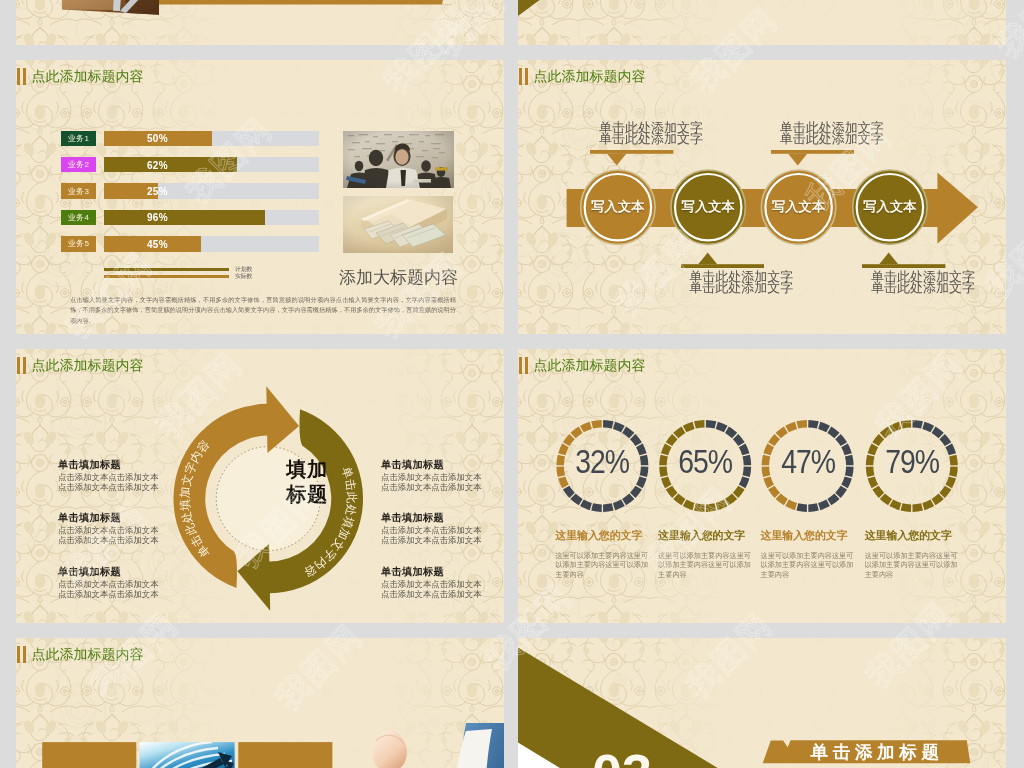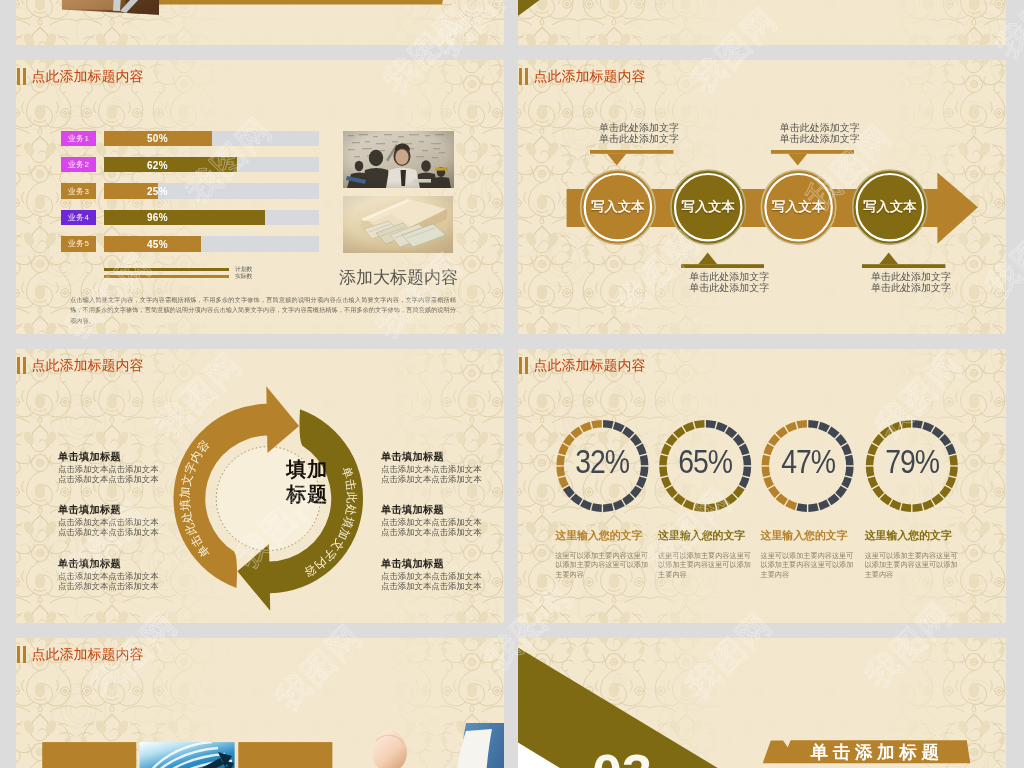--- a/index.html
+++ b/index.html
@@ -8,38 +8,38 @@
        font-family:"Liberation Sans",sans-serif;}
   .page{position:relative;width:1024px;height:768px;}
   .slide{position:absolute;width:488px;height:274px;overflow:hidden;background:#f3e8ce;}
   .r1{top:-229px;} .r2{top:60px;} .r3{top:349px;} .r4{top:638px;}
   .c1{left:16px;} .c2{left:518px;}
   .pat{position:absolute;top:0;left:0;width:488px;height:274px;opacity:1;}
 
   .title{position:absolute;left:1.1px;top:7.9px;height:16.7px;display:flex;align-items:center;}
   .title i{display:block;width:3.2px;height:16.7px;background:#b5812a;}
   .title i+i{margin-left:2.7px;margin-right:5.3px;}
-  .title span{font-size:14.0px;color:#c2410c;line-height:16.7px;white-space:nowrap;}
+  .title span{font-size:14.0px;color:#4d7c0f;line-height:16.7px;white-space:nowrap;}
 
   .barrow{position:absolute;left:0;height:15.5px;}
   .barlab{position:absolute;left:45px;top:0;width:35px;height:15.5px;display:flex;align-items:center;
           justify-content:center;font-size:8px;color:#fbf3e0;letter-spacing:.4px;}
   .bartrack{position:absolute;left:88px;top:0;width:215px;height:15.5px;background:#d8d9dd;}
   .barfill{position:absolute;left:0;top:0;height:15.5px;}
   .barfill b{position:absolute;left:11px;top:50%;transform:translateY(-50%);
              font-size:10px;color:#fff;letter-spacing:.3px;font-weight:bold;margin-left:32px;}
   .legbar{position:absolute;left:88px;width:125px;height:3px;}
   .leglab{position:absolute;left:219px;font-size:5.8px;color:#5b5a55;}
   .bigtitle{position:absolute;font-size:17px;color:#56544d;letter-spacing:0;white-space:nowrap;}
   .bodytxt{position:absolute;font-size:6.2px;line-height:10.4px;color:#6b6559;letter-spacing:0px;text-align:justify;}
 
-  .cap{position:absolute;font-size:10px;line-height:11px;color:#55534e;white-space:pre-line;}
+  .cap{position:absolute;font-size:13px;line-height:11px;color:#55534e;white-space:pre-line;}
 
   .cycitem{position:absolute;width:104px;}
-  .cycitem h4{margin:8px 0 1px 0;font-size:10.2px;color:#231f1a;font-weight:bold;letter-spacing:.3px;}
+  .cycitem h4{margin:16px 0 1px 0;font-size:10.2px;color:#231f1a;font-weight:bold;letter-spacing:.3px;}
   .cycitem p{margin:0;font-size:8.4px;line-height:9.9px;color:#57544c;letter-spacing:0;white-space:pre-line;}
 
   .dcap{position:absolute;width:96px;}
   .dcap h4{margin:0;font-size:10.9px;font-weight:bold;letter-spacing:0px;white-space:nowrap;}
   .dcap p{margin:0;font-size:7.15px;line-height:9.4px;color:#8a8068;letter-spacing:0px;position:absolute;top:23px;left:0;width:96px;}
 
   .secnum{position:absolute;font-size:54px;font-weight:bold;color:#fcf8ed;line-height:1;}
   .wm{position:absolute;top:0;left:0;width:1024px;height:768px;pointer-events:none;}
   .bannertx{position:absolute;display:flex;align-items:center;justify-content:center;
             font-size:17.6px;font-weight:bold;color:#fff;letter-spacing:4.6px;white-space:nowrap;text-indent:4.6px;}
@@ -318,21 +318,21 @@
  <rect width="488" height="274" fill="url(#dmk2c)" opacity=".5"></rect>
 </g>
 </svg>
   <div class="title">
     <i></i>
         <i></i>
     <span>点此添加标题内容</span>
   </div>
   <div>
   <div class="barrow" style="top:70.5px">
-    <div class="barlab" style="background:#d946ef">业务1</div>
+    <div class="barlab" style="background:#14532d">业务1</div>
     <div class="bartrack">
       <div class="barfill" style="width:107.5px;background:#b5812a">
               <b>50%</b>
             </div>
     </div>
   </div>
   <div class="barrow" style="top:96.9px">
     <div class="barlab" style="background:#d946ef">业务2</div>
     <div class="bartrack">
       <div class="barfill" style="width:133.3px;background:#826b12">
@@ -342,21 +342,21 @@
   </div>
   <div class="barrow" style="top:123.3px">
     <div class="barlab" style="background:#b5812a">业务3</div>
     <div class="bartrack">
       <div class="barfill" style="width:53.8px;background:#b5812a">
               <b>25%</b>
             </div>
     </div>
   </div>
   <div class="barrow" style="top:149.7px">
-    <div class="barlab" style="background:#6d28d9">业务4</div>
+    <div class="barlab" style="background:#4d7c0f">业务4</div>
     <div class="bartrack">
       <div class="barfill" style="width:161.2px;background:#826b12">
               <b>96%</b>
             </div>
     </div>
   </div>
   <div class="barrow" style="top:176.1px">
     <div class="barlab" style="background:#b5812a">业务5</div>
     <div class="bartrack">
       <div class="barfill" style="width:96.8px;background:#b5812a">

